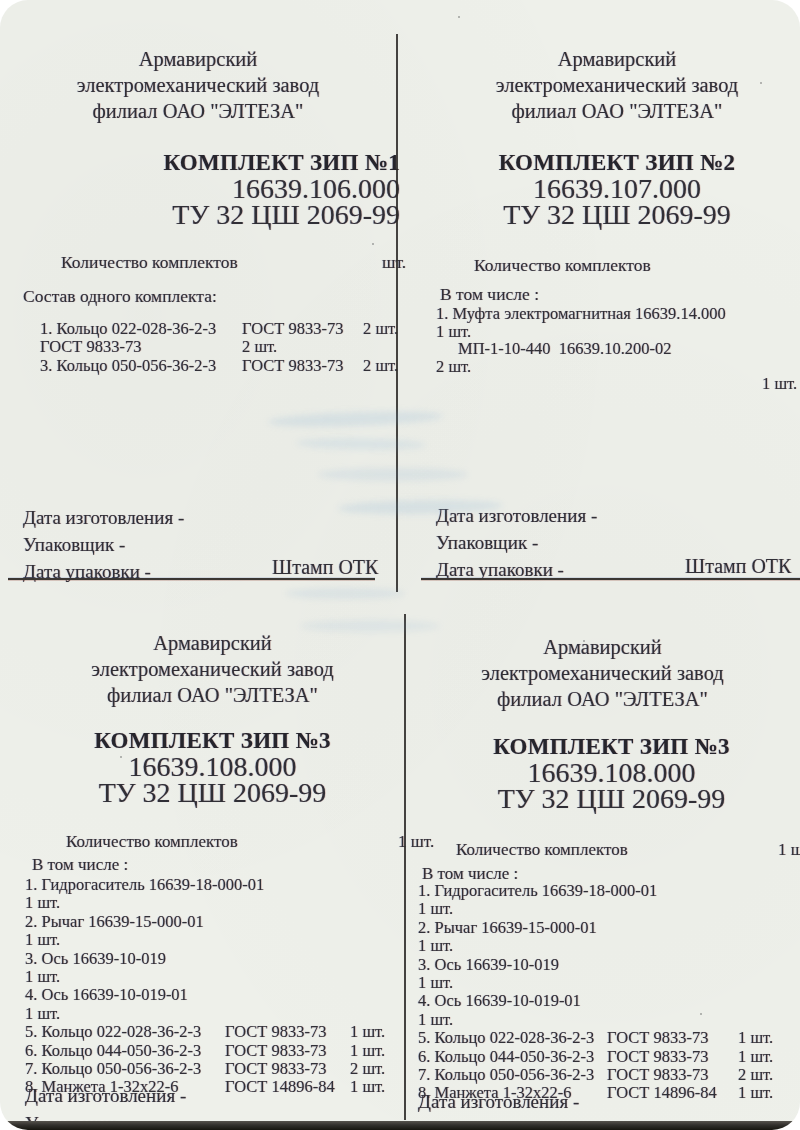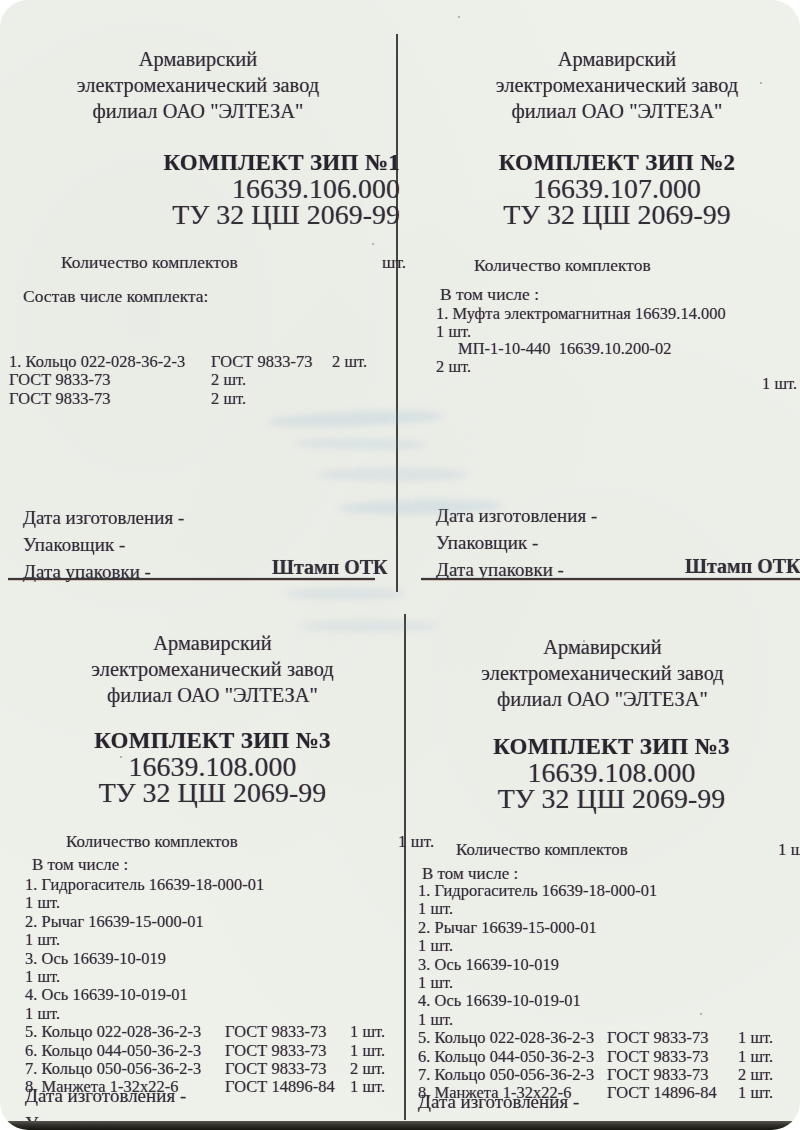--- a/index.html
+++ b/index.html
@@ -38,29 +38,29 @@
   .row.no-gost .c1{grid-column:1 / 3;}
   .row.indent .c1{padding-left:22px;}
   .q1 .row{grid-template-columns:202px 121px 54px;}
   .q2 .row{grid-template-columns:326px 0px 60px;line-height:17.5px;}
   .q3 .row{grid-template-columns:200px 125px 55px;}
   .q4 .row{grid-template-columns:189px 131px 60px;}
 
   .footer{position:absolute;font-size:19px;}
   .q1 .footer,.q2 .footer{line-height:27px;}
   .q3 .footer,.q4 .footer{line-height:28px;}
-  .stamp{position:absolute;font-size:20px;white-space:pre;font-weight:bold;}
+  .stamp{position:absolute;font-size:20px;white-space:pre;}
   .rule{position:absolute;height:2px;background:#3b3733;box-shadow:0 1px 0 rgba(130,45,30,.22), 0 -1px 0 rgba(60,90,170,.14);}
 
   
   .q1 .org{top:46px;left:0;right:0;}
   .q1 .head{top:150px;left:0;right:-4px;text-align:right;}
   .q1 .qtyrow{top:252px;left:23px;}   .q1 .qval{left:321px;}
   .q1 .listlabel{top:286px;left:23px;}
-  .q1 .list{top:320px;left:9px;margin-top:33px;}
+  .q1 .list{top:320px;left:40px;}
   .q1 .footer{top:504px;left:23px;}
   .q1 .stamp{top:556px;left:272px;}
   .q1 .rule{top:578px;left:8px;width:367px;}
 
   .q2 .org{top:46px;left:19px;right:-19px;}
   .q2 .head{top:150px;left:19px;right:-19px;}
   .q2 .qtyrow{top:255px;left:40px;}   .q2 .qval{left:326px;}
   .q2 .listlabel{top:284px;left:44px;}
   .q2 .list{top:305px;left:40px;}
   .q2 .footer{top:502px;left:40px;}
@@ -103,32 +103,33 @@
     </div>
     <div class="head t">
       <div class="kit-title">КОМПЛЕКТ ЗИП №1</div>
       <div class="kit-code">16639.106.000</div>
       <div class="kit-tu">ТУ 32 ЦШ 2069-99</div>
     </div>
     <div class="qtyrow t">
       <span>Количество комплектов</span>
       <span class="qval">шт.</span>
     </div>
-    <div class="listlabel t">Состав числе комплекта:</div>
+    <div class="listlabel t">Состав одного комплекта:</div>
     <div class="list t">
         <div class="row">
           <span class="c1">1. Кольцо 022-028-36-2-3</span>
           <span class="c2">ГОСТ 9833-73</span>
           <span class="c3">2 шт.</span>
         </div>
         <div class="row">
           <span class="c2">ГОСТ 9833-73</span>
           <span class="c3">2 шт.</span>
         </div>
         <div class="row">
+          <span class="c1">3. Кольцо 050-056-36-2-3</span>
           <span class="c2">ГОСТ 9833-73</span>
           <span class="c3">2 шт.</span>
         </div>
       </div>
     <div class="footer t">
       <div>Дата изготовления -</div>
       <div>Упаковщик -</div>
       <div>Дата упаковки -</div>
     </div>
     <div class="stamp t">Штамп ОТК</div>

